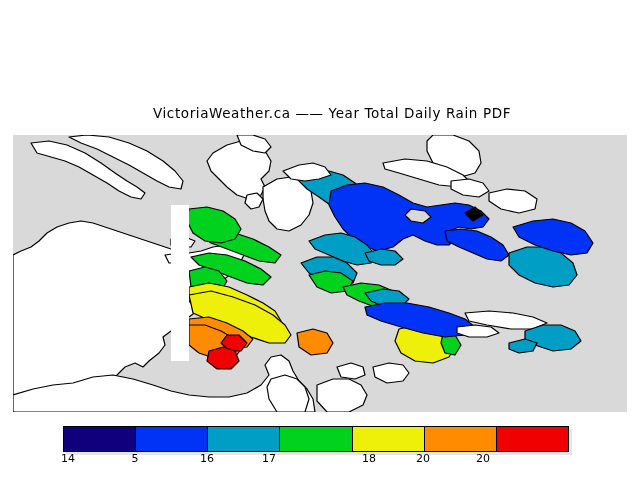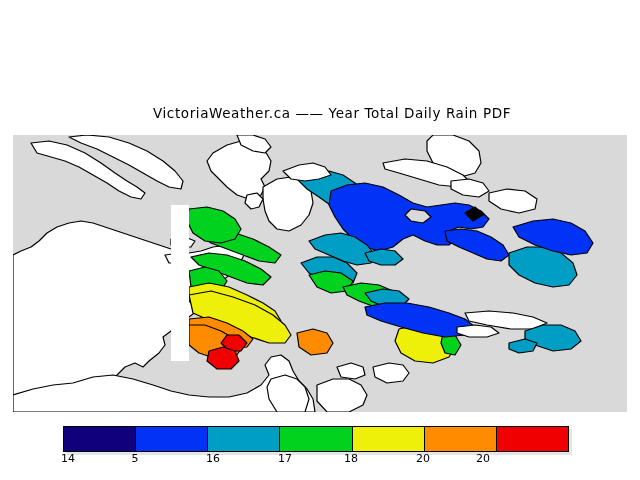--- a/index.html
+++ b/index.html
@@ -191,23 +191,23 @@
       <div class="cbar-seg" style="background: rgb(0, 51, 245);"></div>
       <div class="cbar-seg" style="background: rgb(0, 158, 196);"></div>
       <div class="cbar-seg" style="background: rgb(0, 210, 30);"></div>
       <div class="cbar-seg" style="background: rgb(239, 240, 9);"></div>
       <div class="cbar-seg" style="background: rgb(255, 140, 0);"></div>
       <div class="cbar-seg" style="background: rgb(240, 0, 0);"></div>
     </div>
   <div id="cbar-ticklabels">
       <span class="ticklabel first" style="left: 63px;">14</span>
       <span class="ticklabel" style="left: 135px;">5</span>
-      <span class="ticklabel" style="left: 213px;">16</span>
-      <span class="ticklabel" style="left: 285px;">17</span>
-      <span class="ticklabel" style="left: 351px; text-align: right;">18</span>
+      <span class="ticklabel" style="left: 207px;">16</span>
+      <span class="ticklabel" style="left: 269px;">17</span>
+      <span class="ticklabel" style="left: 369px; text-align: right;">18</span>
       <span class="ticklabel" style="left: 423px;">20</span>
       <span class="ticklabel" style="left: 483px;">20</span>
       <span class="ticklabel last" style="left: 567px;">21</span>
     </div>
   <div id="cbar-caption">
     
   </div>
 </div>
 
 </body></html>

